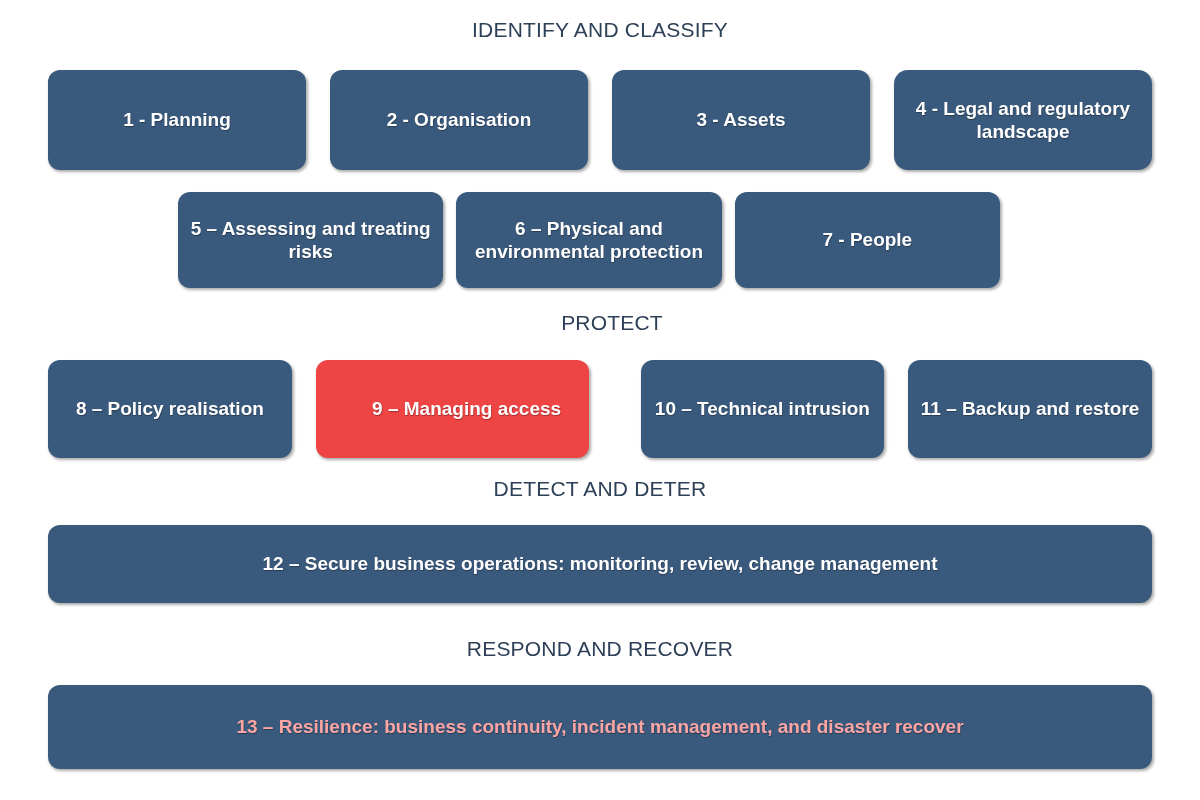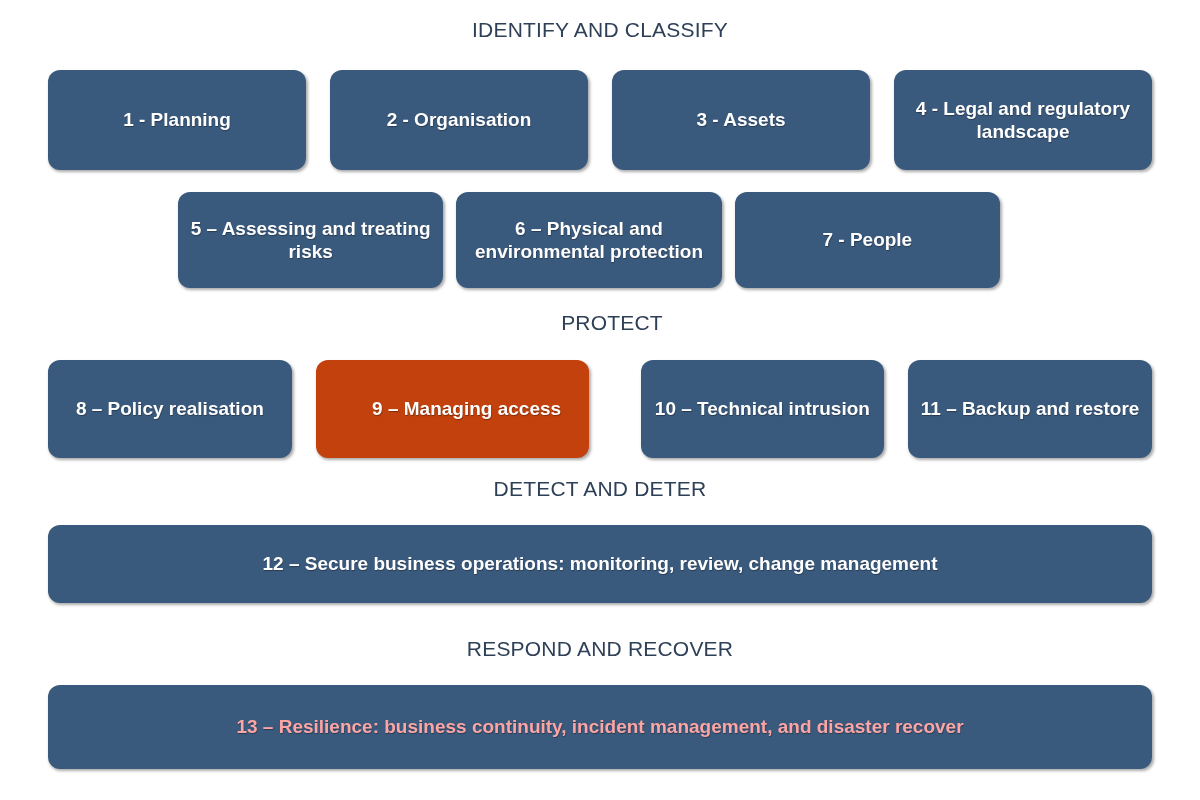--- a/index.html
+++ b/index.html
@@ -83,34 +83,34 @@
 <body>
 
 <div id="diagram" style="background: rgb(255, 255, 255);">
 
   <div class="section-header" id="header-identify" style="color: rgb(46, 64, 87);">IDENTIFY AND CLASSIFY</div>
 
   <div class="row" id="row-1">
     <div class="node" style="background: rgb(58, 90, 125); color: rgb(255, 255, 255);">1 - Planning</div>
     <div class="node" style="background: rgb(58, 90, 125); color: rgb(255, 255, 255);">2 - Organisation</div>
     <div class="node" style="background: rgb(58, 90, 125); color: rgb(255, 255, 255);">3 - Assets</div>
-    <div class="node" style="background: rgb(58, 90, 125); color: rgb(255, 255, 255);">4 - Legal and regulatory landscape</div>
+    <div class="node" style="background: rgb(58, 90, 125); color: rgb(255, 255, 255); border-radius: 14px;">4 - Legal and regulatory landscape</div>
   </div>
 
   <div class="row" id="row-2">
     <div class="node" style="background: rgb(58, 90, 125); color: rgb(255, 255, 255);">5 – Assessing and treating risks</div>
     <div class="node" style="background: rgb(58, 90, 125); color: rgb(255, 255, 255);">6 – Physical and environmental protection</div>
     <div class="node" style="background: rgb(58, 90, 125); color: rgb(255, 255, 255);">7 - People</div>
   </div>
 
   <div class="section-header" id="header-protect" style="color: rgb(46, 64, 87); padding-left: 12px;">PROTECT</div>
 
   <div class="row" id="row-3">
     <div class="node" style="background: rgb(58, 90, 125); color: rgb(255, 255, 255);">8 – Policy realisation</div>
-    <div class="node" style="background: #c2410c; color: rgb(255, 255, 255); padding-left: 37px;">9 – Managing access</div>
+    <div class="node" style="background: #ef4444; color: rgb(255, 255, 255); padding-left: 37px;">9 – Managing access</div>
     <div class="node" style="background: rgb(58, 90, 125); color: rgb(255, 255, 255); margin-left: 28px;">10 – Technical intrusion</div>
     <div class="node" style="background: rgb(58, 90, 125); color: rgb(255, 255, 255);">11 – Backup and restore</div>
   </div>
 
   <div class="section-header" id="header-detect" style="color: rgb(46, 64, 87);">DETECT AND DETER</div>
 
   <div class="row" id="row-4">
     <div class="node node-wide" style="background: rgb(58, 90, 125); color: rgb(255, 255, 255);">12 – Secure business operations: monitoring, review, change management</div>
   </div>
 

